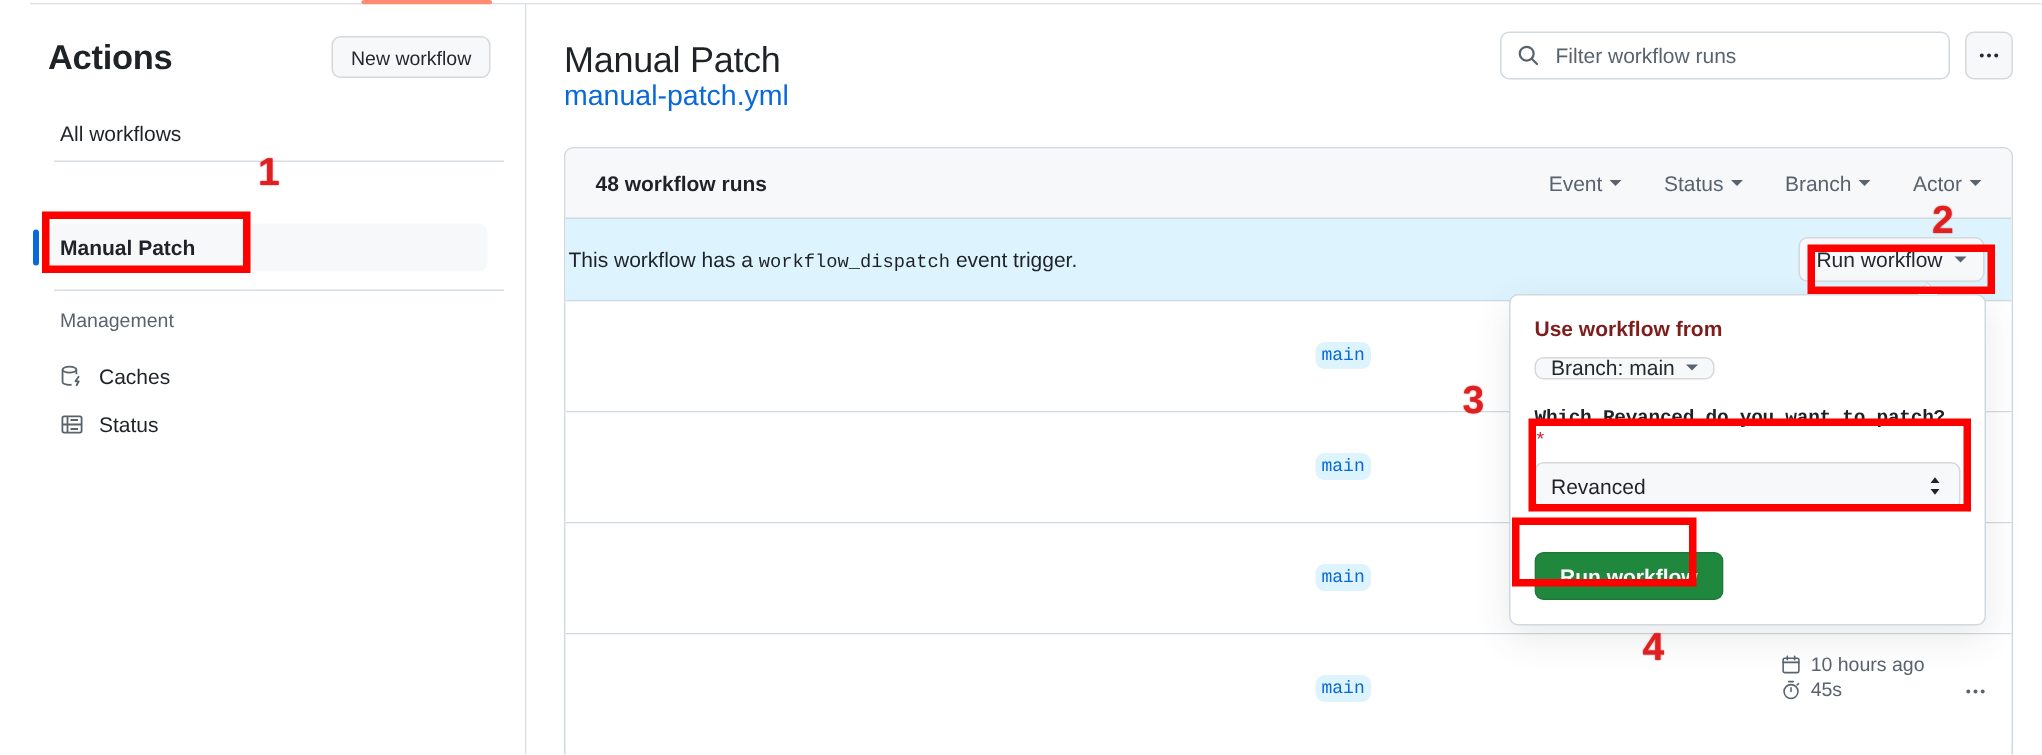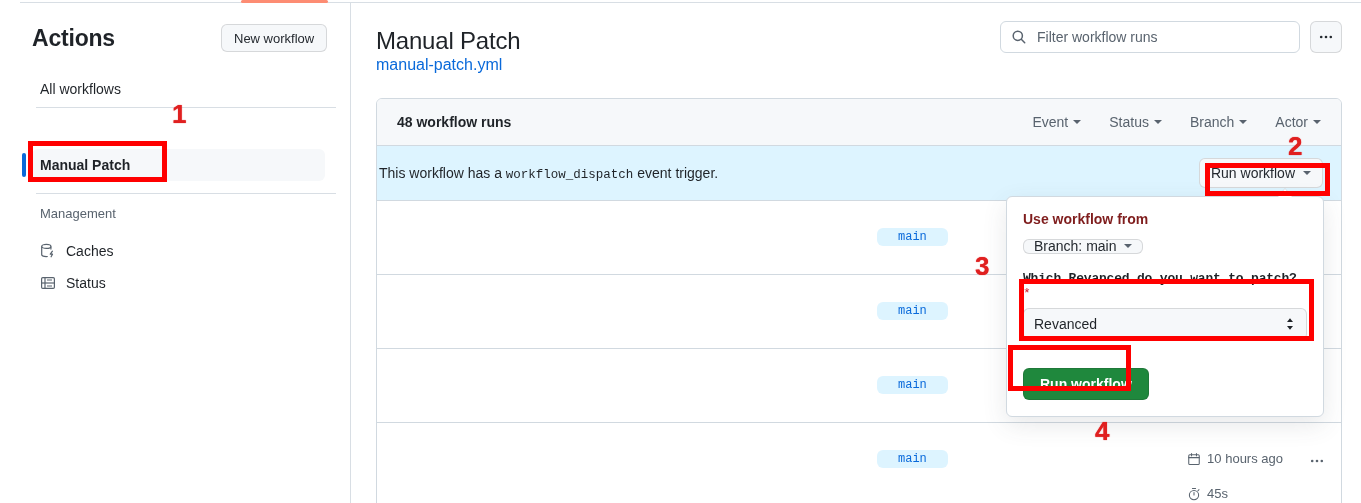--- a/index.html
+++ b/index.html
@@ -66,21 +66,21 @@
 
   
   .main { position:absolute; top:3px; left:331px; width:1013px; height:500px; background:#ffffff; }
 
   .page-title {
     position:absolute; top:23px; left:25px;
     font-size:24px; font-weight:400; color:#1f2328; line-height:30px; letter-spacing:-0.2px;
   }
   .page-subtitle {
     position:absolute; top:52px; left:25px;
-    font-size:16px; color:#0969da; line-height:20px; cursor:pointer;
+    font-size:19px; color:#0969da; line-height:20px; cursor:pointer;
   }
 
   .filter-wrap {
     position:absolute; top:18px; left:649px;
     width:300px; height:32px;
     border:1px solid #d1d9e0; border-radius:6px; background:#ffffff;
     display:flex; align-items:center; padding:0 10px;
   }
   .filter-wrap .ic { width:16px; height:16px; color:#59636e; margin-right:8px; flex:0 0 16px; }
   .filter-input {
@@ -125,23 +125,23 @@
     font-size:14px; color:#24292f; cursor:pointer;
   }
 
   .run-row {
     position:relative; height:74px; border-bottom:1px solid #d1d9e0; background:#ffffff;
   }
   .run-row:last-child { border-bottom:none; }
   .branch-badge {
     position:absolute; left:500px; top:27px;
     background:#ddf4ff; color:#0969da; border-radius:6px;
-    padding:2px 21px; font-family:"Liberation Mono", monospace; font-size:12px;
-  }
-  .meta { position:absolute; right:58px; top:28px; display:flex; flex-direction:column; gap:20px; }
+    padding:2px 4px; font-family:"Liberation Mono", monospace; font-size:12px;
+  }
+  .meta { position:absolute; right:58px; top:12px; display:flex; flex-direction:column; gap:2px; }
   .meta-line { display:flex; align-items:center; gap:6px; font-size:13px; color:#59636e; }
   .meta-ic { width:14px;height:14px; color:#59636e; flex:0 0 14px; }
   .row-kebab { position:absolute; right:16px; top:30px; color:#59636e; cursor:pointer; }
 
   
   .rw-panel {
     position:absolute; top:196px; left:986px; width:318px;
     background:#ffffff; border:1px solid #d1d9e0; border-radius:6px;
     box-shadow:0 8px 24px rgba(66,74,83,0.12);
     z-index:40;

